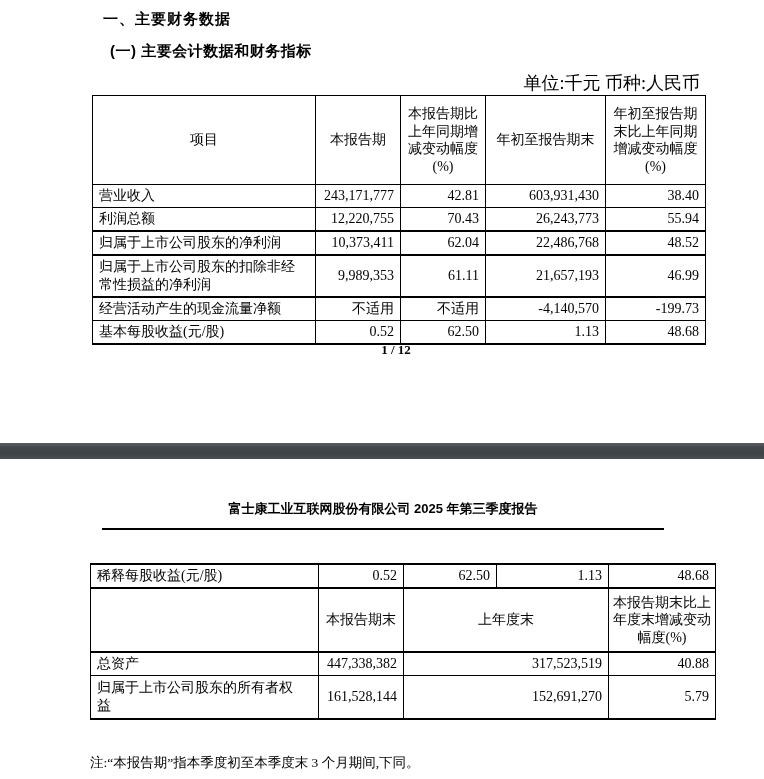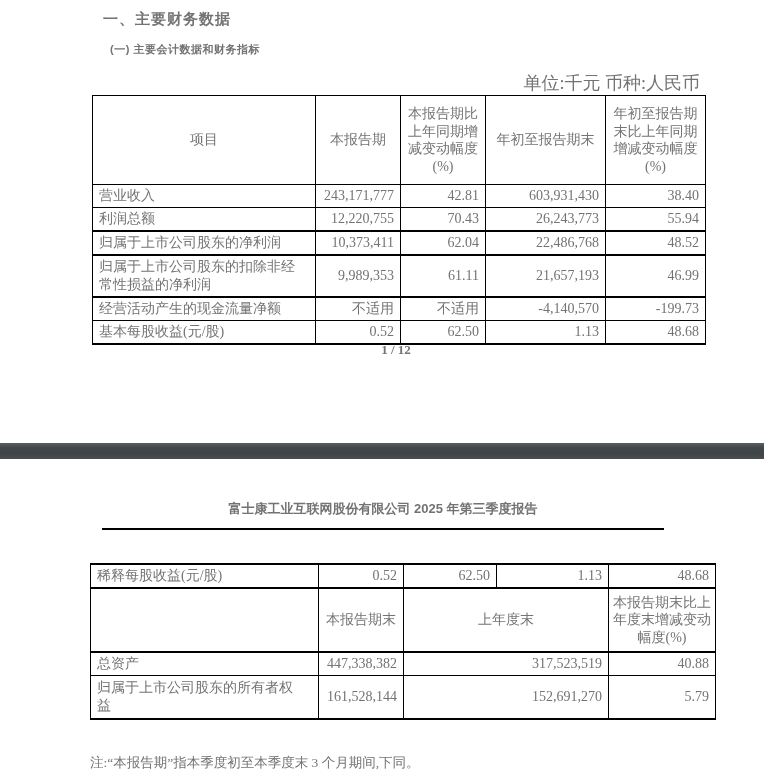--- a/index.html
+++ b/index.html
@@ -1,26 +1,26 @@
 <!DOCTYPE html>
 <html><head>
 <meta charset="utf-8">
 <style>
   html,body{margin:0;padding:0;background:#ffffff;}
   #page{
     position:relative;width:764px;height:779px;background:#ffffff;overflow:hidden;
-    font-family:"Liberation Serif","DejaVu Serif",serif;color:#737373;
+    font-family:"Liberation Serif","DejaVu Serif",serif;color:#000000;
   }
   .abs{position:absolute;}
   .heading{
     font-family:"Liberation Sans","DejaVu Sans",sans-serif;
     font-weight:bold;white-space:nowrap;
   }
   #sec-heading{left:103px;top:10px;font-size:15px;letter-spacing:1px;}
-  #subsec-heading{left:110px;top:42px;font-size:11px;letter-spacing:0.5px;}
+  #subsec-heading{left:110px;top:42px;font-size:15px;letter-spacing:0.5px;}
   #unit-line{left:92px;top:71px;width:608px;text-align:right;font-size:18px;}
   table{border-collapse:collapse;table-layout:fixed;}
   td{
     border:1px solid #000;font-size:14px;line-height:1.3;
     padding:1px 8px;vertical-align:middle;overflow:hidden;
   }
   td.hd{text-align:center;line-height:1.25;padding:2px 2px;}
   td.lbl{text-align:left;padding-left:6px;padding-right:13px;}
   td.num{text-align:right;padding-right:6px;}
   tr.bb2 td{border-bottom-width:2px;}

